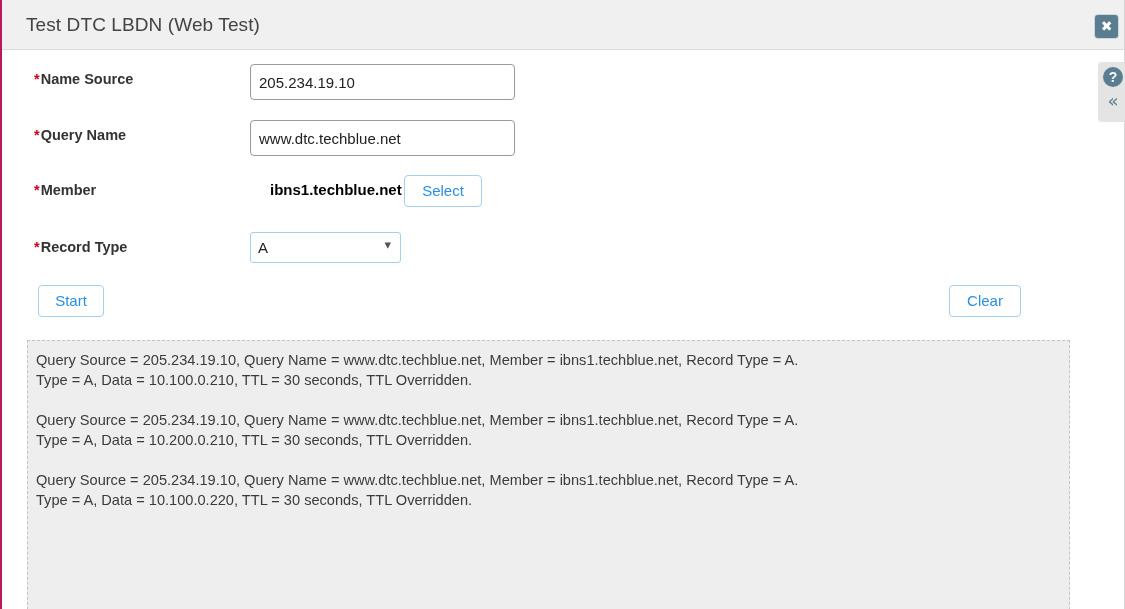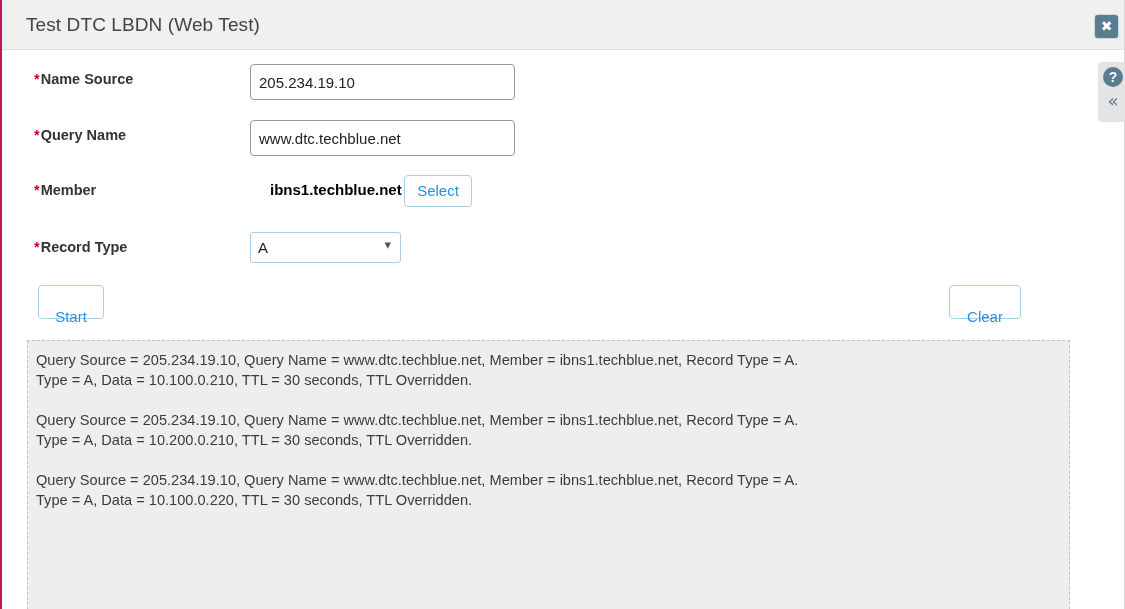--- a/index.html
+++ b/index.html
@@ -161,21 +161,21 @@
     font-size: 15px;
     font-weight: bold;
     color: #000000;
     white-space: nowrap;
     margin-left: 20px;
   }
   .btn-select {
     position: absolute;
     left: 402px;
     top: 0;
-    width: 68px;
+    width: 78px;
     height: 32px;
     box-sizing: border-box;
     background: #ffffff;
     border: 1px solid #a8cfea;
     border-radius: 4px;
     color: #2a8fe0;
     font-size: 15px;
     font-family: "Liberation Sans", sans-serif;
     cursor: pointer;
     line-height: 30px;
@@ -224,21 +224,21 @@
     height: 32px;
     background: #ffffff;
     border: 1px solid #a8cfea;
     border-radius: 4px;
     color: #2a8fe0;
     font-size: 15px;
     font-family: "Liberation Sans", sans-serif;
     cursor: pointer;
     text-align: center;
     line-height: 30px;
-    padding: 16px;
+    padding: 0;
   }
   .btn-start {
     left: 36px;
     top: 285px;
     width: 66px;
   }
   .btn-clear {
     left: 947px;
     top: 285px;
     width: 72px;

